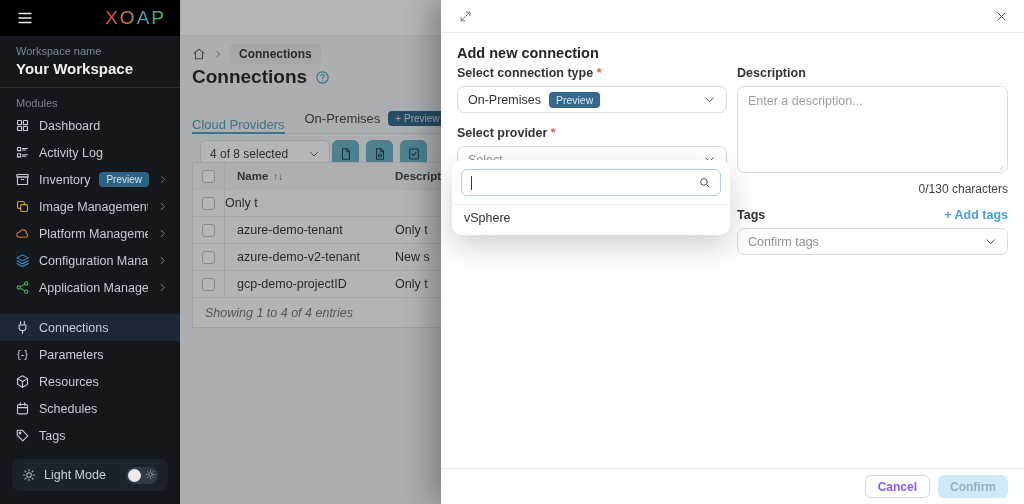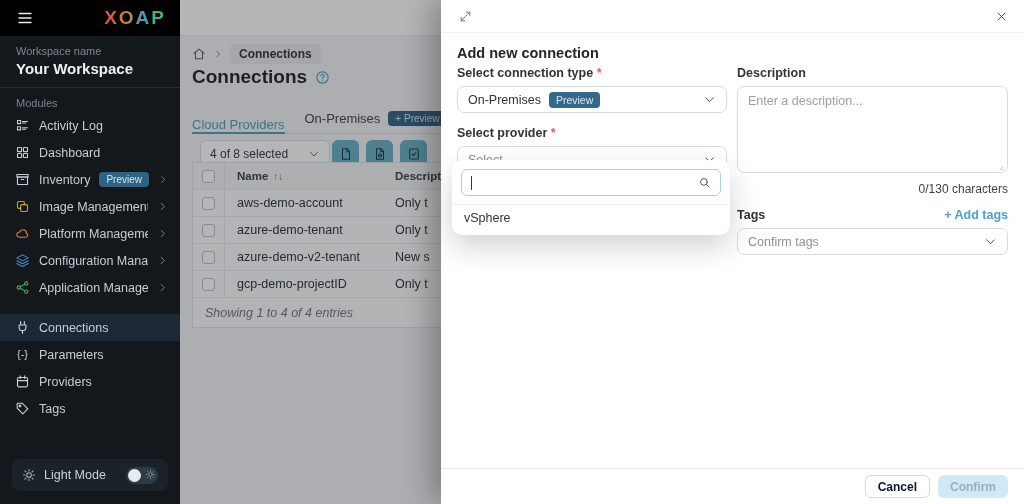--- a/index.html
+++ b/index.html
@@ -4,21 +4,21 @@
 <style>
   * { margin:0; padding:0; box-sizing:border-box; }
   html,body { width:1024px; height:504px; overflow:hidden; }
   body { font-family:"Liberation Sans", sans-serif; background:#f2f4f6; }
   .app { position:relative; width:1024px; height:504px; overflow:hidden; }
   svg.ic { stroke:currentColor; fill:none; stroke-width:1.8; stroke-linecap:round; stroke-linejoin:round; display:block; }
 
   
   .side-header { position:absolute; left:0; top:0; width:180px; height:36px; background:#000; z-index:3; display:flex; align-items:center; justify-content:space-between; padding:0 14px 0 16px; }
   .burger { color:#e8eaec; width:18px; height:18px; cursor:pointer; }
-  .logo { font-size:19px; font-weight:700; letter-spacing:2px; background:linear-gradient(90deg,#e23d5e,#d9822b,#35a0c9,#58b847); -webkit-background-clip:text; background-clip:text; color:transparent; }
+  .logo { font-size:19px; font-weight:400; letter-spacing:2px; background:linear-gradient(90deg,#e23d5e,#d9822b,#35a0c9,#58b847); -webkit-background-clip:text; background-clip:text; color:transparent; }
   .sidebar { position:absolute; left:0; top:36px; width:180px; bottom:0; background:#14181d; z-index:3; }
   .ws-block { padding:9px 16px 10px; border-bottom:1px solid #252b31; }
   .ws-label { font-size:11px; color:#7d8790; }
   .ws-name { font-size:15px; font-weight:700; color:#edf0f2; margin-top:3px; }
   .mod-label { padding:9px 16px 3px; font-size:11px; color:#7a838c; }
   .nav-item { display:flex; align-items:center; height:27px; padding:0 12px 0 15px; gap:9px; color:#c6cdd3; font-size:12.5px; cursor:pointer; }
   .nav-item .nico { width:15px; height:15px; flex:0 0 15px; }
   .nav-item .nlabel { flex:1; white-space:nowrap; overflow:hidden; }
   .nav-item .chev { width:11px; height:11px; color:#8f979e; }
   .nav-item.active { background:#1c2836; }
@@ -83,21 +83,21 @@
   .ta-wrap { position:relative; }
   textarea.ta { width:100%; height:87px; border:1px solid #d8dce0; border-radius:7px; padding:7px 10px; font-family:"Liberation Sans", sans-serif; font-size:12.5px; color:#2f3437; resize:none; outline:none; }
   textarea.ta::placeholder { color:#99a1a8; }
   .resize-ic { position:absolute; right:4px; bottom:6px; width:9px; height:9px; color:#9aa2a9; }
   .counter { text-align:right; margin-top:5px; font-size:12px; color:#3b4247; }
   .tags-row { display:flex; align-items:center; justify-content:space-between; margin-top:12px; margin-bottom:6px; }
   .tags-row .flabel { margin-bottom:0; }
   .add-link { font-size:12.5px; font-weight:600; color:#4aa0d6; cursor:pointer; }
   .d-footer { position:absolute; left:0; right:0; bottom:0; height:36px; border-top:1px solid #e9ebed; display:flex; align-items:center; justify-content:flex-end; gap:8px; padding:0 16px; }
   .btn { height:23px; padding:0 12px; border-radius:6px; font-size:12px; font-weight:600; font-family:"Liberation Sans", sans-serif; cursor:pointer; }
-  .btn-cancel { background:#fff; border:1px solid #d5d9dd; color:#0f172a; }
+  .btn-cancel { background:#fff; border:1px solid #d5d9dd; color:#8b5cf6; }
   .btn-confirm { background:#cfe9f6; border:none; color:#97b1bf; }
 </style>
 </head>
 <body>
 
 <svg width="0" height="0" style="position:absolute">
   <defs>
     <symbol id="i-menu" viewBox="0 0 24 24">
         <path d="M4 6h16M4 12h16M4 18h16"></path>
       </symbol>
@@ -207,29 +207,29 @@
 
   <div class="sidebar">
     <div class="ws-block">
       <div class="ws-label">Workspace name</div>
       <div class="ws-name">Your Workspace</div>
     </div>
     <div class="mod-label">Modules</div>
 
     <div class="nav-item">
       <svg class="ic nico">
+          <use href="#i-grid"></use>
+        </svg>
+      <span class="nlabel">Dashboard</span>
+    </div>
+    <div class="nav-item">
+      <svg class="ic nico">
           <use href="#i-activity"></use>
         </svg>
       <span class="nlabel">Activity Log</span>
-    </div>
-    <div class="nav-item">
-      <svg class="ic nico">
-          <use href="#i-grid"></use>
-        </svg>
-      <span class="nlabel">Dashboard</span>
     </div>
     <div class="nav-item">
       <svg class="ic nico">
           <use href="#i-archive"></use>
         </svg>
       <span>Inventory</span>
       <span class="pill">Preview</span>
       <svg class="ic chev" style="margin-left:auto">
           <use href="#i-chev-r"></use>
         </svg>
@@ -277,23 +277,29 @@
             <use href="#i-plug"></use>
           </svg>
         <span class="nlabel">Connections</span>
       </div>
       <div class="nav-item">
         <span class="nico" style="font-size:11px;color:#c6cdd3;line-height:15px;text-align:center">{-}</span>
         <span class="nlabel">Parameters</span>
       </div>
       <div class="nav-item">
         <svg class="ic nico">
+            <use href="#i-cube"></use>
+          </svg>
+        <span class="nlabel">Resources</span>
+      </div>
+      <div class="nav-item">
+        <svg class="ic nico">
             <use href="#i-calendar"></use>
           </svg>
-        <span class="nlabel">Providers</span>
+        <span class="nlabel">Schedules</span>
       </div>
       <div class="nav-item">
         <svg class="ic nico">
             <use href="#i-tag"></use>
           </svg>
         <span class="nlabel">Tags</span>
       </div>
     </div>
 
     <div class="lm-row">
@@ -373,21 +379,20 @@
           </span>
         <span class="cell-name">
           <span>Name</span><span class="sort">↑↓</span>
         </span>
         <span class="cell-desc">Description</span>
       </div>
       <div class="trow">
         <span class="cell-check">
             <span class="cbx"></span>
           </span>
-        <span class="cell-name">aws-demo-account</span>
         <span class="cell-desc">Only t</span>
       </div>
       <div class="trow">
         <span class="cell-check">
             <span class="cbx"></span>
           </span>
         <span class="cell-name">azure-demo-tenant</span>
         <span class="cell-desc">Only t</span>
       </div>
       <div class="trow">

